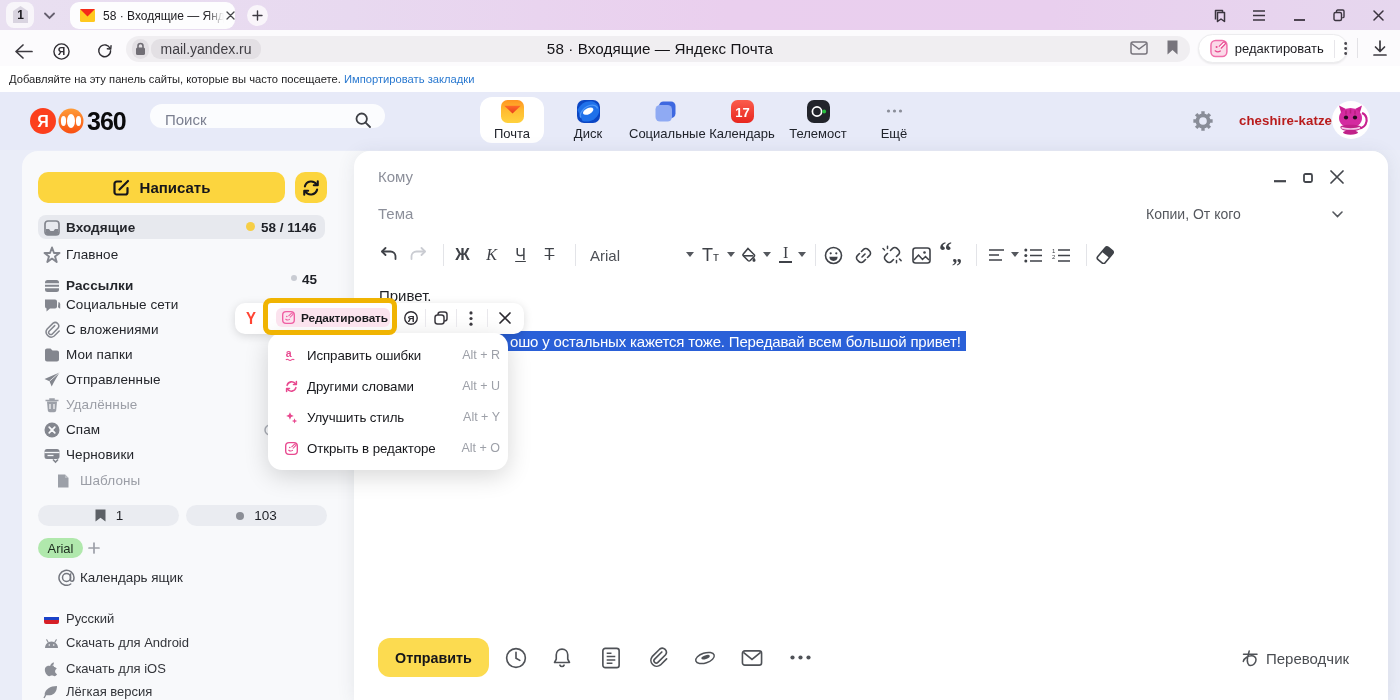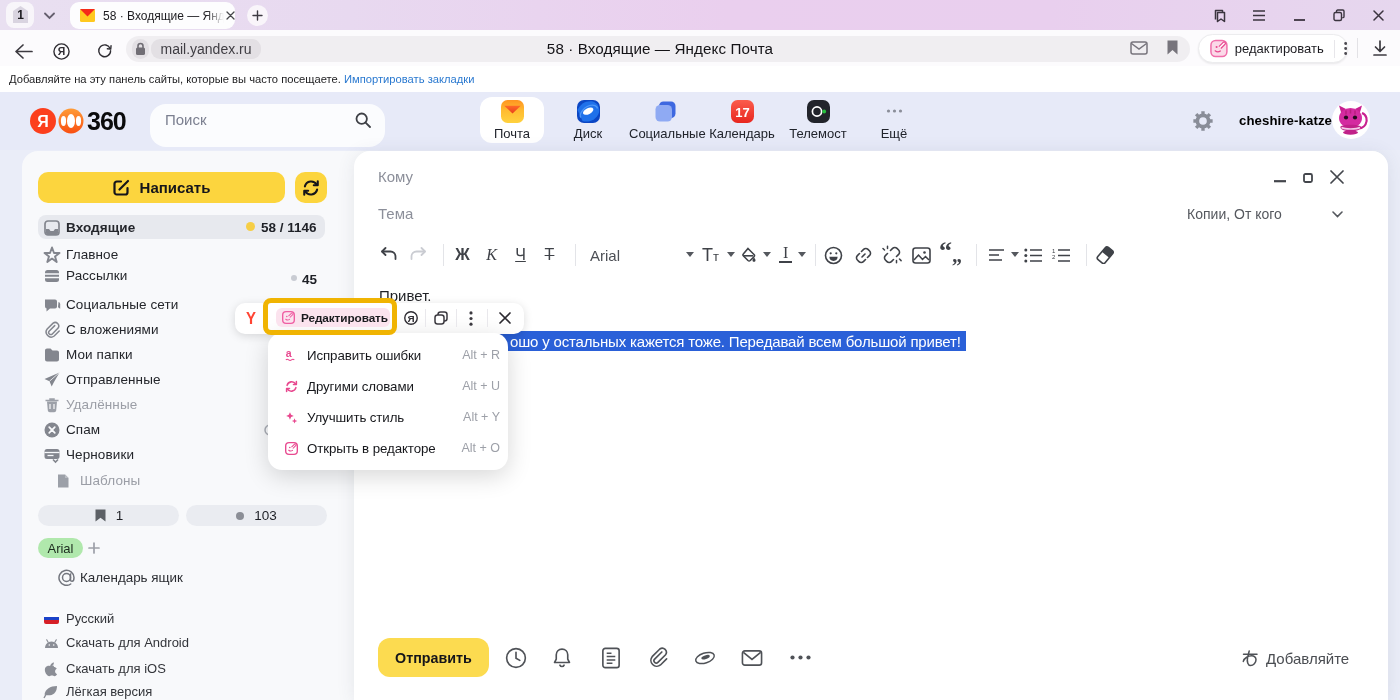--- a/index.html
+++ b/index.html
@@ -16,21 +16,21 @@
 #btoolbar{left:0;top:30px;width:1400px;height:36px;background:#fcfbfd}
 #omnibox{left:126px;top:36px;width:1064px;height:26px;background:#f0eef1;border-radius:13px}
 .urlpill{background:#e3e0e4;border-radius:9px}
 #pagetitle{left:400px;top:36px;width:520px;height:26px;line-height:26px;text-align:center;font-size:15.2px;font-weight:400;color:#141317;white-space:nowrap;letter-spacing:.1px}
 #editpill{left:1198px;top:34px;width:150px;height:29px;background:#fff;border:1px solid #ececee;box-shadow:0 1px 2px rgba(0,0,0,.08);border-radius:15px;display:flex;align-items:center}
 
 #bmrow{left:0;top:66px;width:1400px;height:26px;background:#fff;font-size:11.2px;letter-spacing:0;color:#1c1c1e;line-height:26px}
 
 #mhead{left:0;top:92px;width:1400px;height:58px;background:#e7eaf8}
 #logo360{left:30px;top:107px;height:27px;display:flex;align-items:center}
-#search{left:150px;top:104px;width:235px;height:43px;background:#fbfcfe;border-radius:16px}
+#search{left:150px;top:104px;width:235px;height:24px;background:#fbfcfe;border-radius:16px}
 .svc{position:absolute;top:96px;width:64px;text-align:center;font-size:13px;color:#21242c}
 .svc .ic{margin:4px auto 3px;width:23px;height:23px;border-radius:7px;position:relative}
 .svc .lbl{display:block;margin-top:2px}
 #svc-mail{background:#fff;border-radius:12px;height:46px}
 #panel{left:22px;top:151px;width:1366px;height:549px;background:#f8f9fb;border-radius:16px 16px 0 0}
 #compose{left:354px;top:151px;width:1034px;height:549px;background:#fff;border-radius:16px 16px 0 0;box-shadow:0 2px 18px rgba(60,70,90,.10)}
 
 .srow{position:absolute;left:38px;width:290px;height:25px;display:flex;align-items:center;font-size:13.5px;letter-spacing:.1px;color:#24262b}
 .srow .sic{width:18px;height:18px;margin-left:5px;margin-right:5px;flex:none}
 .cnt{position:absolute;font-size:13.5px;font-weight:700;color:#1e2026}
@@ -249,21 +249,21 @@
         <circle cx="11.5" cy="11" r="1.6" fill="#8b8e99"></circle>
         <circle cx="17.5" cy="11" r="1.6" fill="#8b8e99"></circle>
       </svg>
     </div>
   <span class="lbl">Ещё</span>
 </div>
 <svg class="abs" style="left:1193px;top:111px" width="20" height="20" viewBox="0 0 22 22">
     <path d="M18.6 7.9 L19.0 9.2 L21.6 9.1 L21.6 12.9 L19.0 12.8 L18.6 14.1 L17.9 15.4 L19.9 17.2 L17.2 19.9 L15.4 17.9 L14.1 18.6 L12.8 19.0 L12.9 21.6 L9.1 21.6 L9.2 19.0 L7.9 18.6 L6.6 17.9 L4.8 19.9 L2.1 17.2 L4.1 15.4 L3.4 14.1 L3.0 12.8 L0.4 12.9 L0.4 9.1 L3.0 9.2 L3.4 7.9 L4.1 6.6 L2.1 4.8 L4.8 2.1 L6.6 4.1 L7.9 3.4 L9.2 3.0 L9.1 0.4 L12.9 0.4 L12.8 3.0 L14.1 3.4 L15.4 4.1 L17.2 2.1 L19.9 4.8 L17.9 6.6 Z" fill="#898d98"></path>
     <circle cx="11" cy="11" r="4.2" fill="#e7eaf8"></circle>
   </svg>
-<div class="abs" style="left:1239px;top:113px;font-size:13.2px;font-weight:700;color:#000000;letter-spacing:.1px">cheshire-katze</div>
+<div class="abs" style="left:1239px;top:113px;font-size:13.2px;font-weight:700;color:#b91c1c;letter-spacing:.1px">cheshire-katze</div>
 <svg class="abs" style="left:1332px;top:101px" width="38" height="38" viewBox="0 0 38 38">
   <circle cx="19" cy="19" r="19" fill="#fff"></circle>
   <path d="M9.5 13 7 4.5 14 8z" fill="#c82090"></path>
     <path d="M27.5 13 30 4.5 23 8z" fill="#c82090"></path>
   <ellipse cx="18.5" cy="17" rx="11.5" ry="10" fill="#d42ba0"></ellipse>
   <path d="M30 12c4.5 1.5 6 7.5 3.5 11.5-1.8 3-5.5 4.5-8 3" fill="none" stroke="#c82090" stroke-width="2.2"></path>
   <path d="M8.5 25.5c2-2.5 18-2.5 20.5 0 .8 2.5-4 5-10.2 5s-11.1-2.4-10.3-5z" fill="#c02189"></path>
   <path d="M9.5 26.5c3.5 2 15 2 18.5 0" fill="none" stroke="#f3cce8" stroke-width="1.6"></path>
   <circle cx="14" cy="16.5" r="2.1" fill="#230a1d"></circle>
     <circle cx="23" cy="16.5" r="2.1" fill="#230a1d"></circle>
@@ -289,21 +289,21 @@
 <div class="abs" id="rowinbox"></div>
 <div class="abs srow" style="top:215px;font-weight:700"><svg class="sic" viewBox="0 0 18 18">
       <rect x="2" y="2" width="14" height="14" rx="3" fill="none" stroke="#83868e" stroke-width="1.7"></rect>
       <path d="M3 10h3l1.5 2h3L12 10h3v4a2 2 0 0 1-2 2H5a2 2 0 0 1-2-2z" fill="#83868e"></path>
     </svg>Входящие</div>
 <div class="abs" style="left:246px;top:222px;width:9px;height:9px;border-radius:50%;background:#f6ce45"></div>
 <div class="cnt" style="left:261px;top:220px">58 / 1146</div>
 <div class="abs srow" style="top:242px"><svg class="sic" viewBox="0 0 18 18">
       <path d="M9 1.5 11 7h5.5L12 10.4l1.7 5.6L9 12.6 4.3 16 6 10.4 1.5 7H7z" fill="none" stroke="#83868e" stroke-width="1.9" stroke-linejoin="round"></path>
     </svg>Главное</div>
-<div class="abs srow" style="top:263px;font-weight:400"><svg class="sic" viewBox="0 0 18 18">
+<div class="abs srow" style="top:273px;font-weight:700"><svg class="sic" viewBox="0 0 18 18">
       <rect x="2" y="3" width="14" height="12" rx="2.5" fill="#83868e"></rect>
       <path d="M2 7h14M2 10.5h14" stroke="#f8f9fb" stroke-width="1.4"></path>
     </svg>Рассылки</div>
 <div class="abs" style="left:291px;top:275px;width:6px;height:6px;border-radius:50%;background:#c9ccd3"></div>
 <div class="cnt" style="left:302px;top:272px">45</div>
 <div class="abs srow" style="top:292px"><svg class="sic" viewBox="0 0 18 18">
       <path d="M2 3.5h10a2 2 0 0 1 2 2v5a2 2 0 0 1-2 2H7l-3.5 3v-3H4a2 2 0 0 1-2-2z" fill="#83868e"></path>
       <path d="M15.5 6c1 .3 1.7 1.2 1.7 2.3v4.5l-2.2-1.6" fill="#83868e"></path>
     </svg>Социальные сети</div>
 <div class="abs srow" style="top:317px"><svg class="sic" viewBox="0 0 18 18">
@@ -380,21 +380,21 @@
 <svg class="abs" style="left:1274px;top:180px" width="12" height="2.5" viewBox="0 0 12 2.5">
     <path d="M0 1.2h12" stroke="#43464c" stroke-width="2.2"></path>
   </svg>
 <svg class="abs" style="left:1303px;top:173px" width="10" height="10" viewBox="0 0 10 10">
     <rect x="1" y="1" width="8" height="8" rx="1.5" fill="none" stroke="#43464c" stroke-width="1.8"></rect>
   </svg>
 <svg class="abs" style="left:1330px;top:170px" width="14" height="14" viewBox="0 0 14 14">
     <path d="M1 1l12 12M13 1 1 13" stroke="#43464c" stroke-width="1.7" stroke-linecap="round"></path>
   </svg>
 <div class="abs" style="left:378px;top:205px;font-size:15px;color:#8c8f9a">Тема</div>
-<div class="abs" style="left:1146px;top:206px;width:177px;text-align:center;font-size:14px;color:#55585e">Копии, От кого</div>
+<div class="abs" style="left:1146px;top:206px;width:177px;text-align:left;font-size:14px;color:#55585e">Копии, От кого</div>
 <svg class="abs" style="left:1332px;top:211px" width="11" height="7" viewBox="0 0 11 7">
     <path d="M1 1l4.5 4.5L10 1" fill="none" stroke="#55585e" stroke-width="1.6" stroke-linecap="round"></path>
   </svg>
 
 <div id="ctoolbar" class="abs">
   <svg class="abs" style="left:380px;top:246px" width="18" height="16" viewBox="0 0 18 16">
       <path d="M5.5 2 2 5.5 5.5 9" fill="none" stroke="#3f4248" stroke-width="1.8" stroke-linecap="round" stroke-linejoin="round"></path>
       <path d="M2.3 5.5h8.2a5 5 0 0 1 5 5V13" fill="none" stroke="#3f4248" stroke-width="1.8" stroke-linecap="round"></path>
     </svg>
   <svg class="abs" style="left:409px;top:246px" width="18" height="16" viewBox="0 0 18 16">
@@ -498,21 +498,21 @@
   </svg>
 <svg class="bic" style="left:790px;top:655px;width:21px;height:5px" width="21" height="5" viewBox="0 0 21 5">
     <circle cx="2.5" cy="2.5" r="2.1" fill="#4f5257"></circle>
     <circle cx="10.5" cy="2.5" r="2.1" fill="#4f5257"></circle>
     <circle cx="18.5" cy="2.5" r="2.1" fill="#4f5257"></circle>
   </svg>
 <svg class="abs" style="left:1242px;top:650px" width="17" height="17" viewBox="0 0 17 17">
     <path d="M1.5 4.2h13.5" stroke="#4f5257" stroke-width="1.5" stroke-linecap="round" fill="none"></path>
     <path d="M7.2 1 5.6 7.6c-1 4.2.5 8 3 8 2.8 0 5.4-2.8 5.4-5.8 0-2.4-1.8-4-4.4-4-3 0-7.4 2-8.3 5.6" stroke="#4f5257" stroke-width="1.5" stroke-linecap="round" fill="none"></path>
   </svg>
-<div class="abs" style="left:1266px;top:650px;font-size:15px;color:#4a4d52">Добавляйте</div>
+<div class="abs" style="left:1266px;top:650px;font-size:15px;color:#4a4d52">Переводчик</div>
 
 <div class="abs" id="popbar">
   <span style="margin-left:11px;font-size:15px;font-weight:700;color:#f43;transform:scaleY(1.05);position:relative;z-index:9">Y</span>
 
 </div>
 <svg class="abs" style="left:404px;top:311px;z-index:8" width="14" height="14" viewBox="0 0 22 22">
     <circle cx="11" cy="11" r="9.8" fill="none" stroke="#2f2d33" stroke-width="2.2"></circle>
     <text x="11" y="16.6" font-family="Liberation Sans" font-size="15.5" font-weight="700" fill="#2f2d33" text-anchor="middle">Я</text>
   </svg>
 <div class="abs" style="left:425px;top:309px;width:1px;height:18px;background:#e9e8ec;z-index:8"></div>

